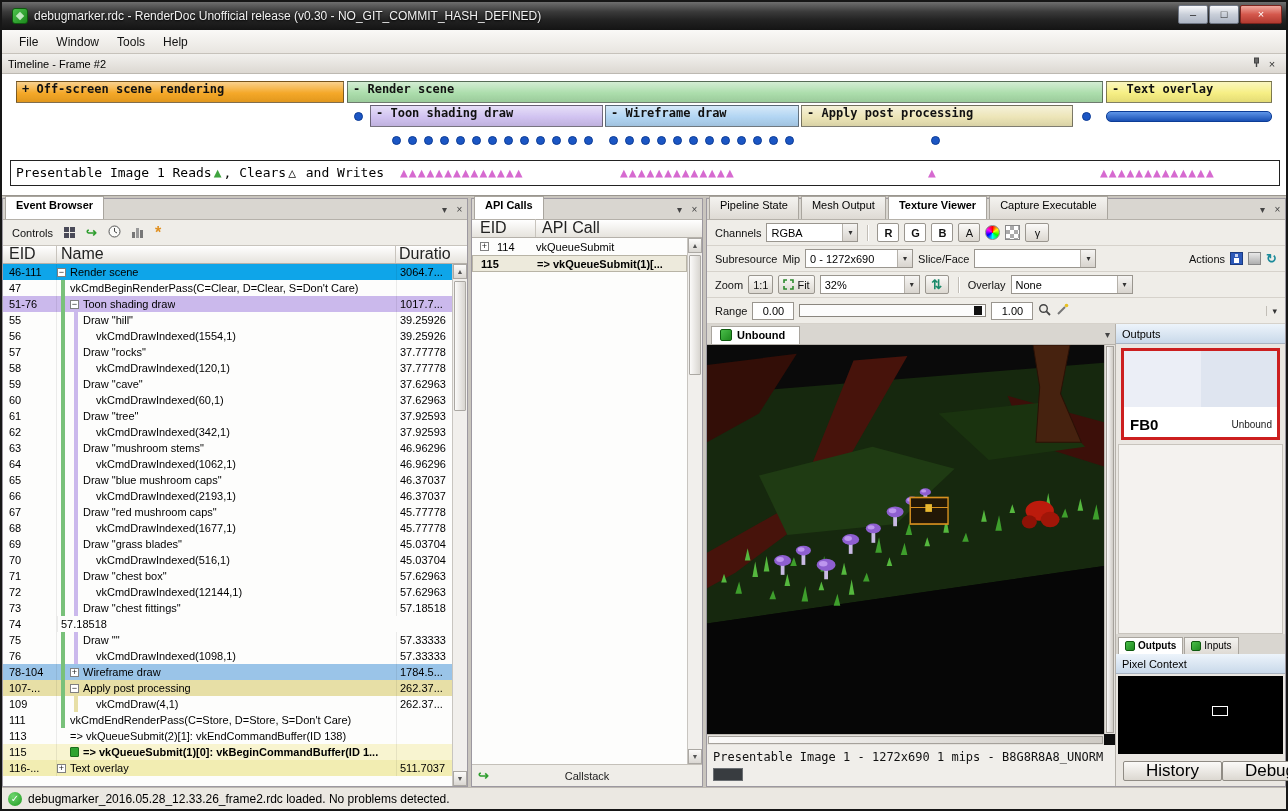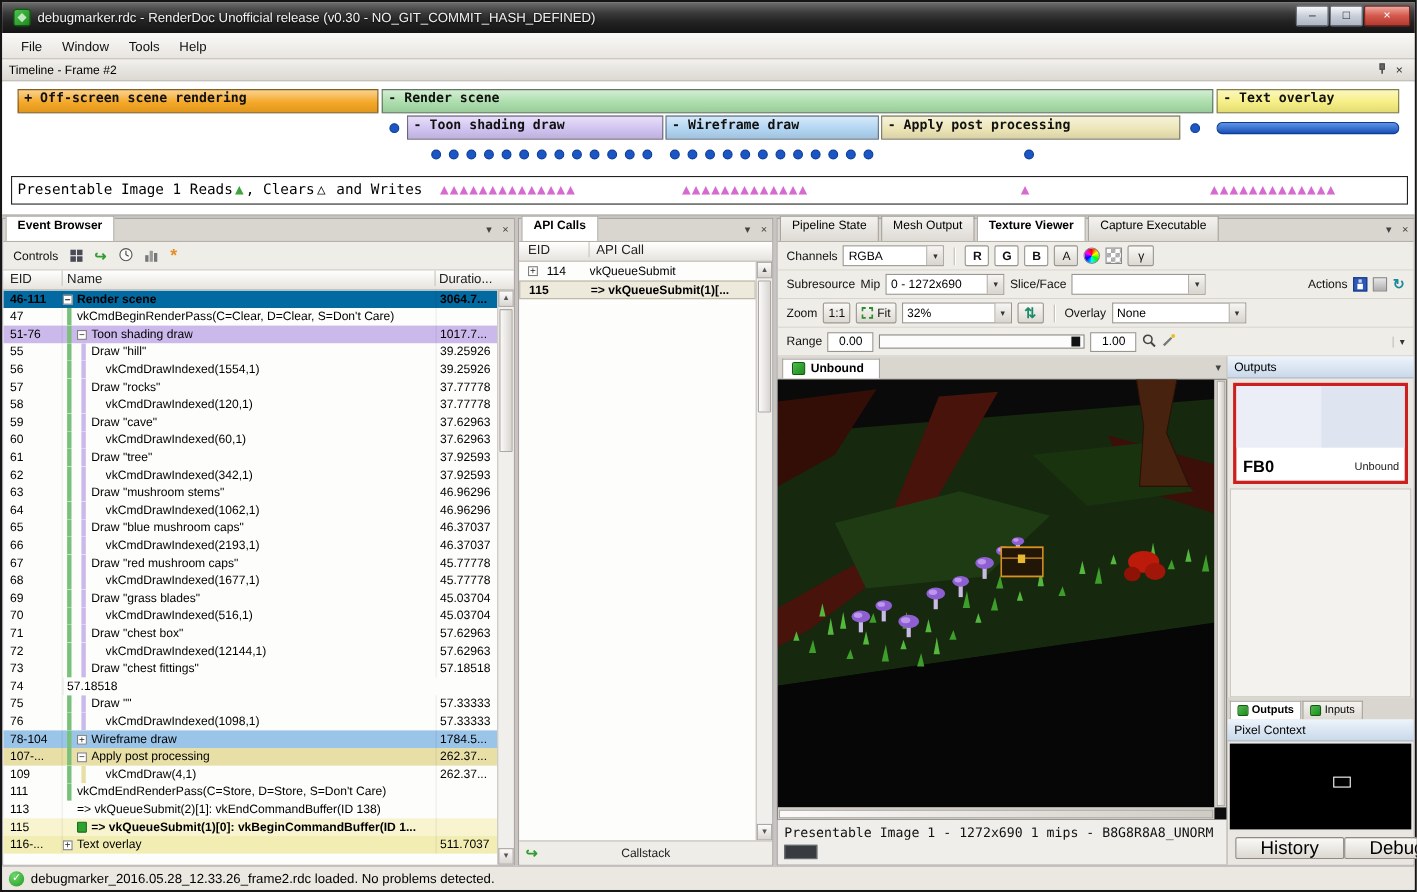--- a/index.html
+++ b/index.html
@@ -37,21 +37,21 @@
 .splitter{width:3px;flex:none}
 #p-api{width:232px;flex:none}
 #p-right{flex:1}
 .tabrow{height:21px;background:#D9D6D0;border-bottom:1px solid #B5B1AA;display:flex;align-items:flex-end;flex:none}
 .tab{padding:2px 10px 8px;font-size:11px;background:linear-gradient(#F4F3F0,#DEDAD4);border:1px solid #A9A59E;border-bottom:none;margin-left:2px;white-space:nowrap}
 .tab.active{background:#FFF;font-weight:bold}
 .spacer{flex:1}
 .cap-btn2{width:15px;text-align:center;font-size:10px;color:#444;align-self:center}
 
 .ev-toolbar{height:26px;display:flex;align-items:center;gap:11px;padding:0 9px;border-bottom:1px solid #C8C4BD;background:#EFEDE8;flex:none;font-size:11px}
-.ev-header,.api-header{height:18px;display:flex;background:linear-gradient(#FFF,#E6E3DD);border-bottom:1px solid #B5B1AA;font-size:12px;color:#222;flex:none;align-items:flex-start}
+.ev-header,.api-header{height:18px;display:flex;background:linear-gradient(#FFF,#E6E3DD);border-bottom:1px solid #B5B1AA;font-size:16px;color:#222;flex:none;align-items:flex-end}
 .ev-header .h-eid{width:54px;padding-left:6px;border-right:1px solid #C8C4BD}
 .ev-header .h-name{flex:1;padding-left:4px;border-right:1px solid #C8C4BD}
 .ev-header .h-dur{width:56px;padding-left:3px;overflow:hidden;white-space:nowrap}
 .ev-header .h-sb{width:15px}
 .ev-body{flex:1;display:flex;min-height:0}
 #ev-rows{flex:1;overflow:hidden;background:#FDFDFC}
 .ev-row{height:16px;display:flex;font-size:11px;align-items:center;white-space:nowrap}
 .ev-eid{width:54px;padding-left:6px;flex:none;border-right:1px solid rgba(0,0,0,.07);overflow:hidden;align-self:stretch;display:flex;align-items:center}
 .ev-name{flex:1;display:flex;align-items:stretch;overflow:hidden;min-width:0;align-self:stretch}
 .ev-strip{width:4px;flex:none;margin:0 5px 0 4px}
@@ -237,21 +237,21 @@
         <span class="ico-star">*</span>
       </div>
       <div class="ev-header">
         <div class="h-eid">EID</div>
         <div class="h-name">Name</div>
         <div class="h-dur">Duratio...</div>
         <div class="h-sb"></div>
       </div>
       <div class="ev-body">
         <div id="ev-rows">
-            <div class="ev-row" style="background: #0369a1; font-weight: bold;">
+            <div class="ev-row" style="background: #0ea5e9;">
               <div class="ev-eid">46-111</div>
               <div class="ev-name">
                 <span class="ev-exp">−</span>
                 <span class="ev-text">Render scene</span>
               </div>
               <div class="ev-dur">3064.7...</div>
             </div>
             <div class="ev-row">
               <div class="ev-eid">47</div>
               <div class="ev-name">

